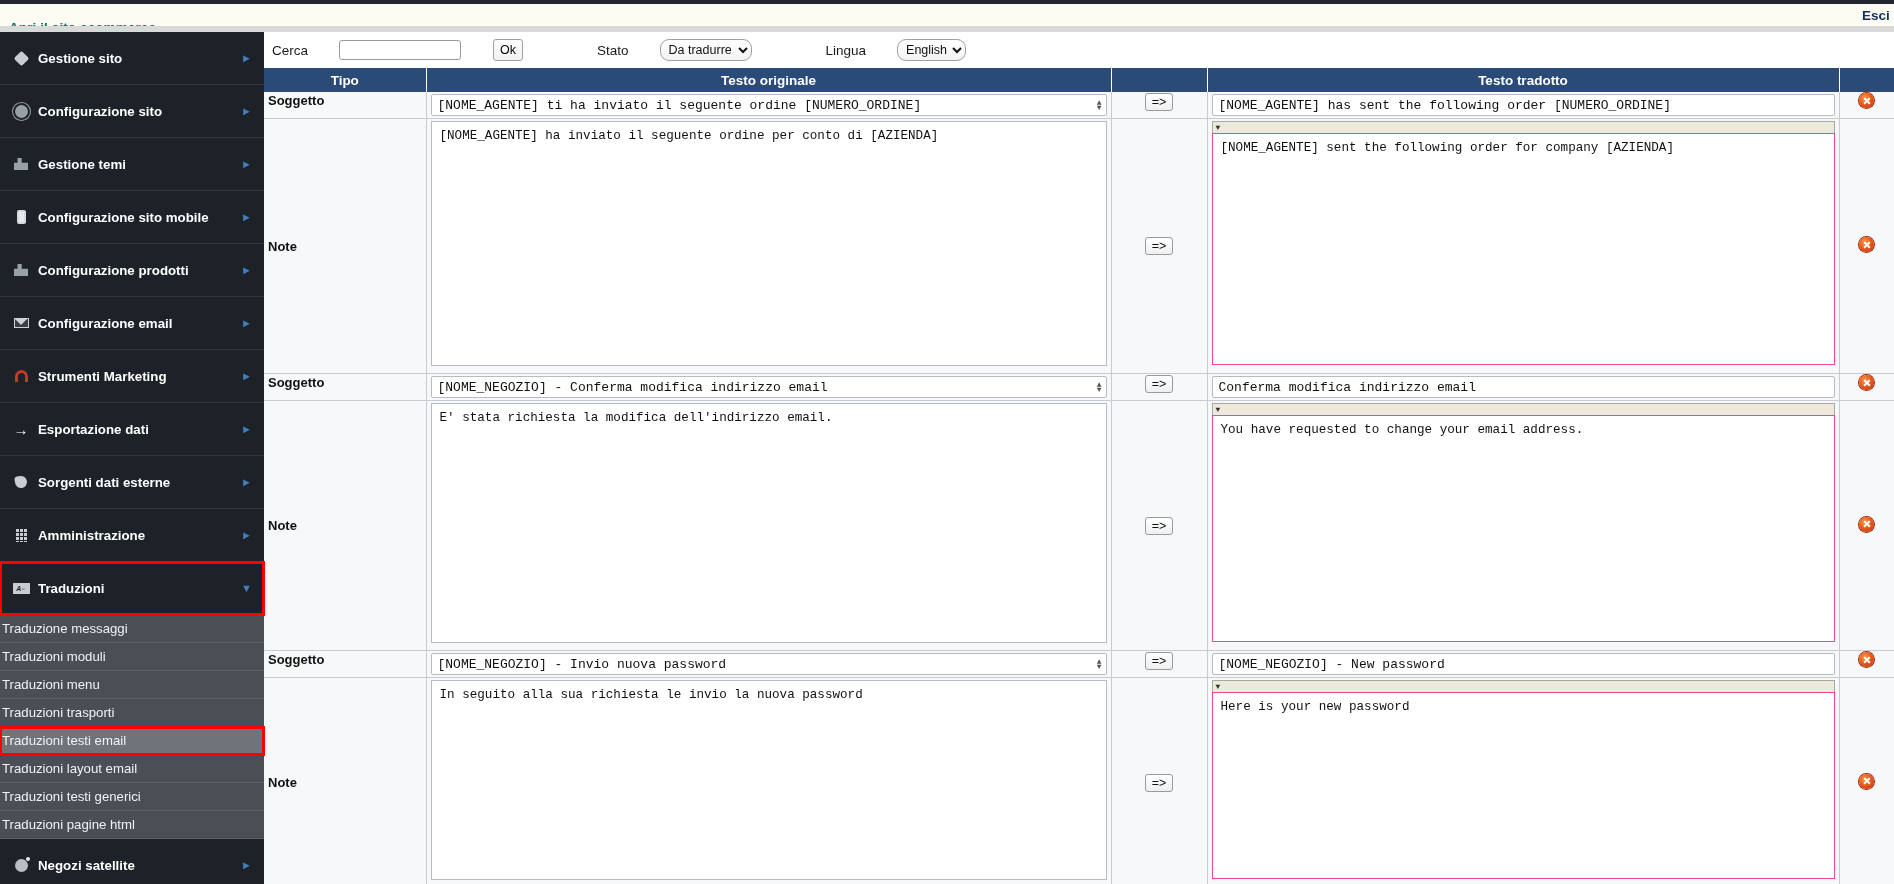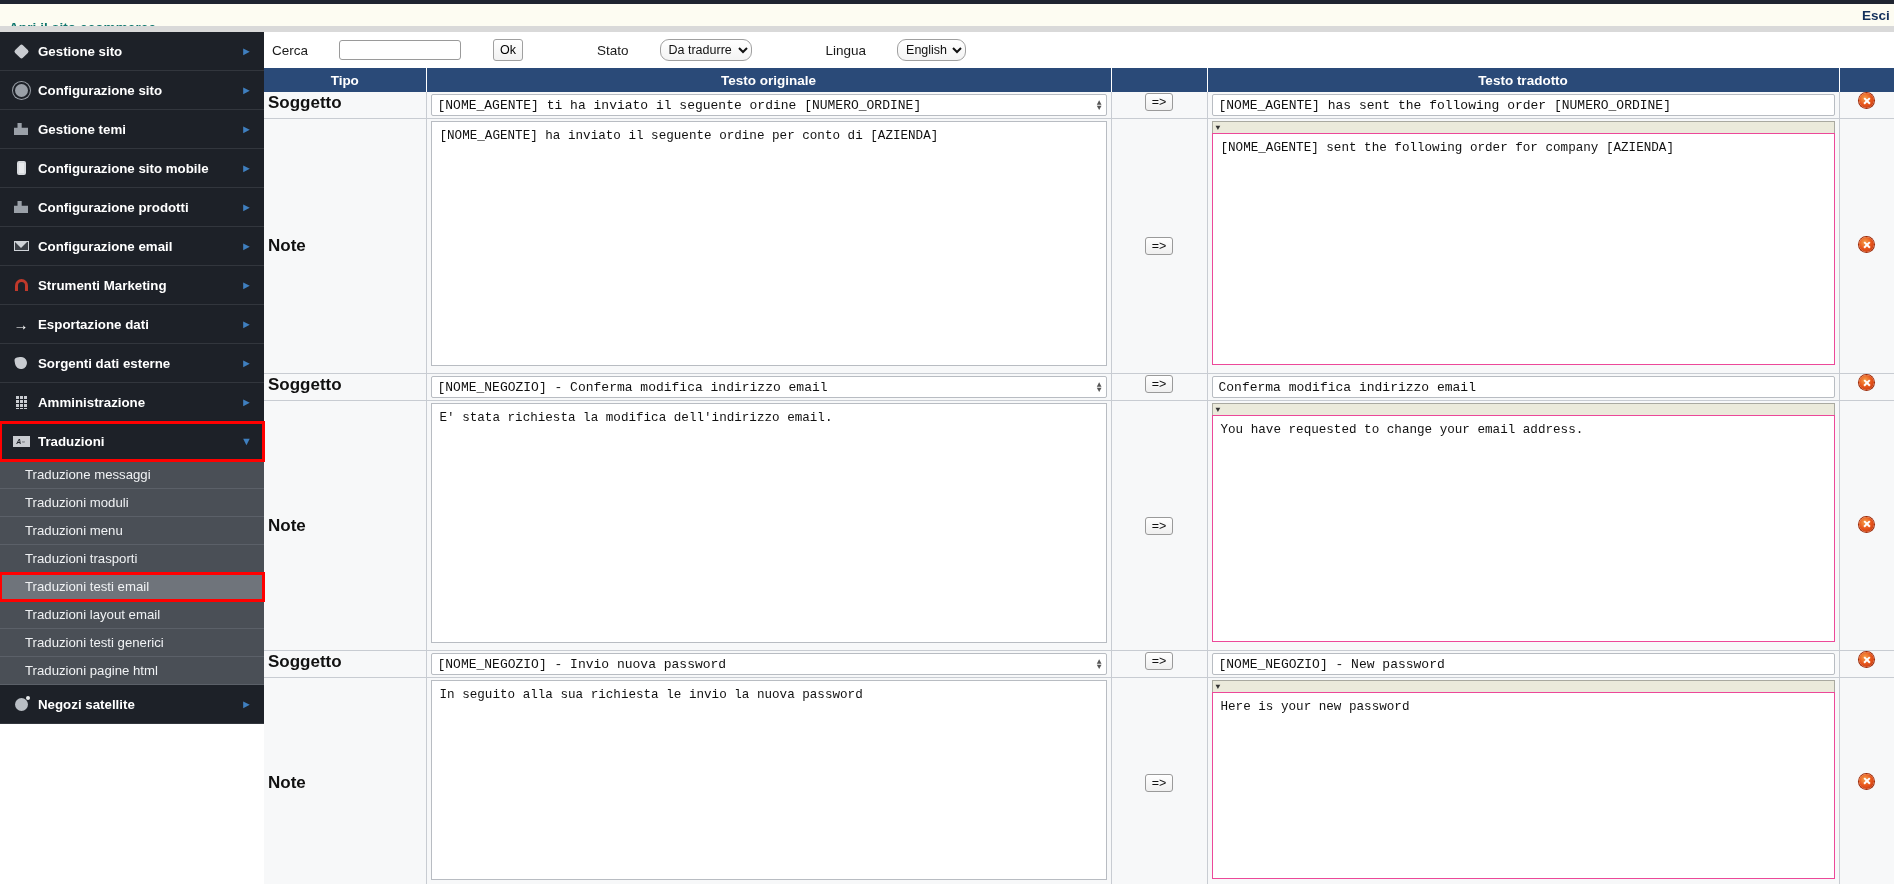--- a/index.html
+++ b/index.html
@@ -41,21 +41,21 @@
   #sidebar {
     position: absolute; left: 0; top: 32px; width: 264px; height: 852px;
     background: #ffffff;
   }
   #sidebar .menu {
     background: #1d2128;
     width: 264px;
   }
   .mi {
     position: relative;
-    height: 39px;
+    height: 53px;
     display: flex; align-items: center;
     color: #ffffff;
     font-weight: bold;
     font-size: 13.3px;
     border-bottom: 1px solid #32363d;
     cursor: pointer;
     padding-left: 8px;
     white-space: nowrap;
   }
   .mi .ico {
@@ -70,21 +70,21 @@
   }
   .mi.active-parent {
     background: #1d2128;
     outline: 3px solid #ff0000;
     outline-offset: -2px;
     z-index: 5;
   }
   .sub {
     height: 28px;
     display: flex; align-items: center;
-    padding-left: 25px;
+    padding-left: 2px;
     color: #f0f2f4;
     font-size: 13.2px;
     background: #4a4f56;
     border-bottom: 1px solid #5b6068;
     cursor: pointer;
     white-space: nowrap;
   }
   .sub.selected {
     background: #6f747b;
     outline: 3px solid #ff0000;
@@ -162,21 +162,21 @@
     border-right: 1px solid #ffffff;
     text-align: center;
   }
   table.grid td {
     border-bottom: 1px solid #c8ccd2;
     border-right: 1px solid #c8ccd2;
     vertical-align: top;
     background: #f7f8f9;
   }
   td.c-tipo {
-    font-weight: bold; font-size: 17px; color: #111;
+    font-weight: bold; font-size: 13px; color: #111;
     padding-left: 4px;
     background: #f5f6f7;
   }
   td.c-arrow {
     text-align: center;
     background: #f7f8f9;
   }
   td.c-del {
     text-align: center;
     background: #f7f8f9;

